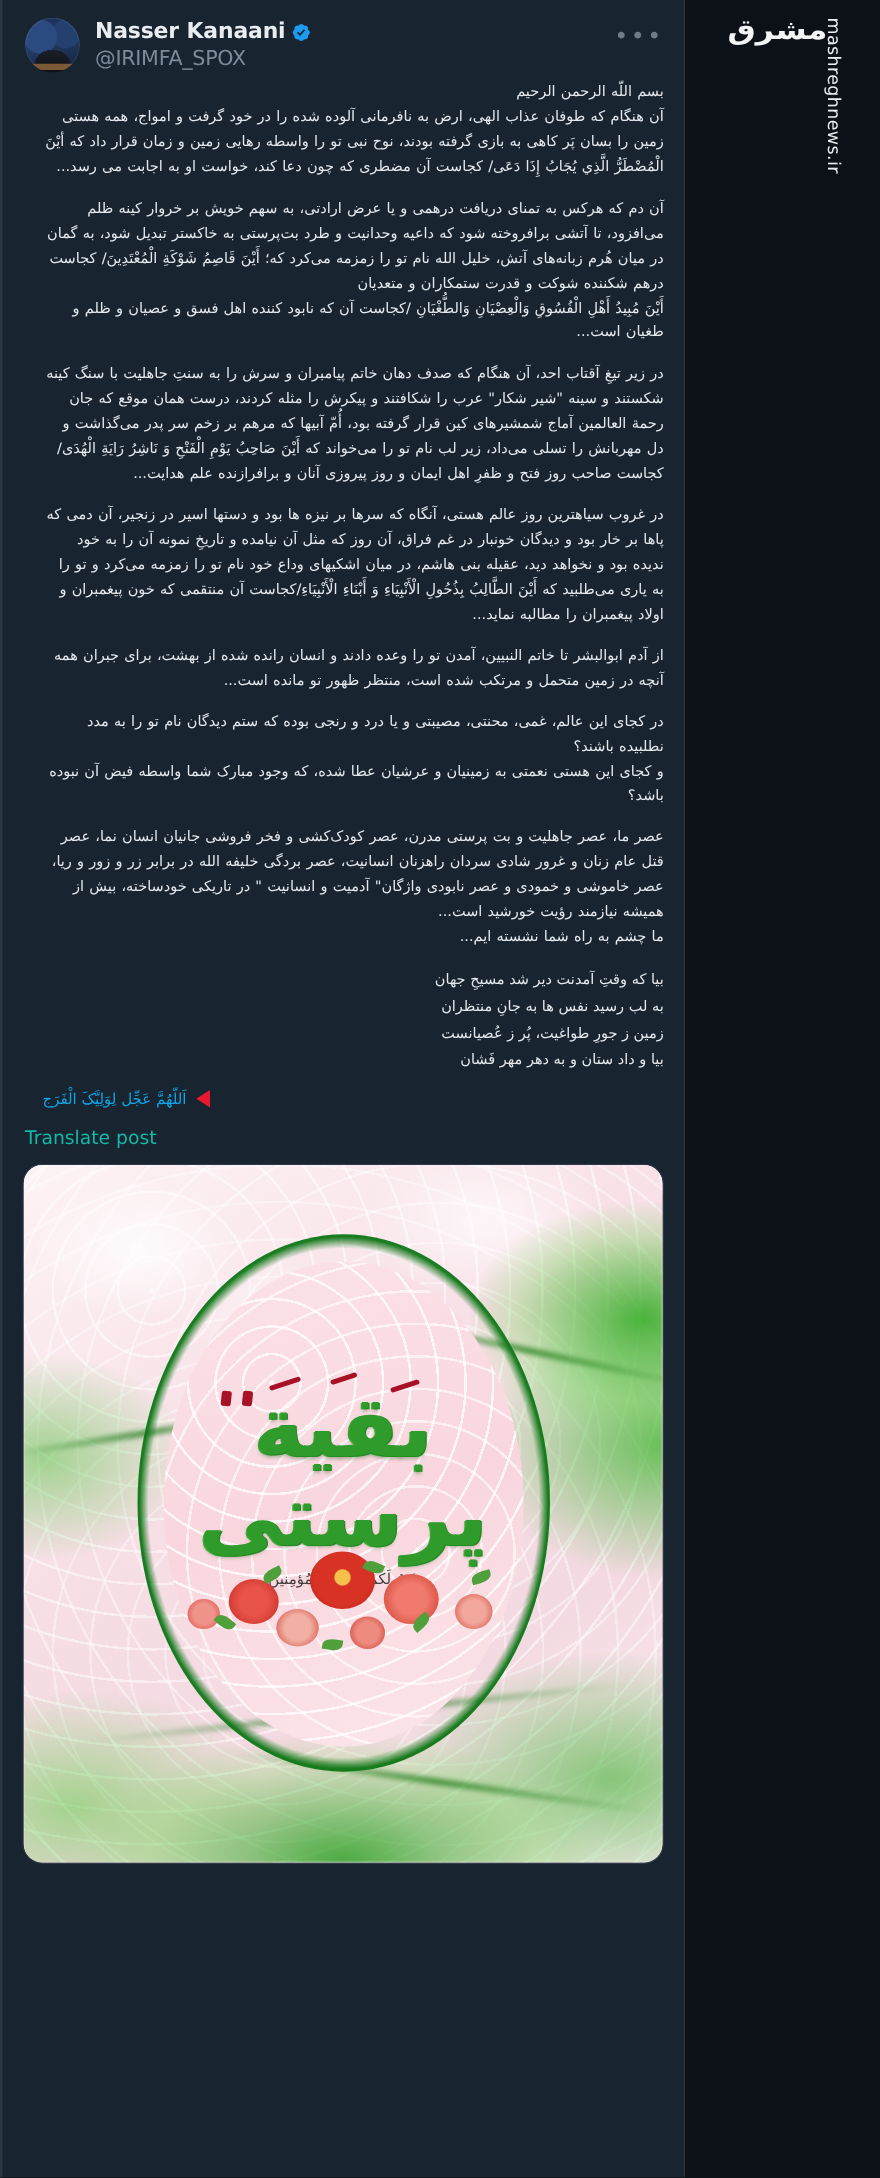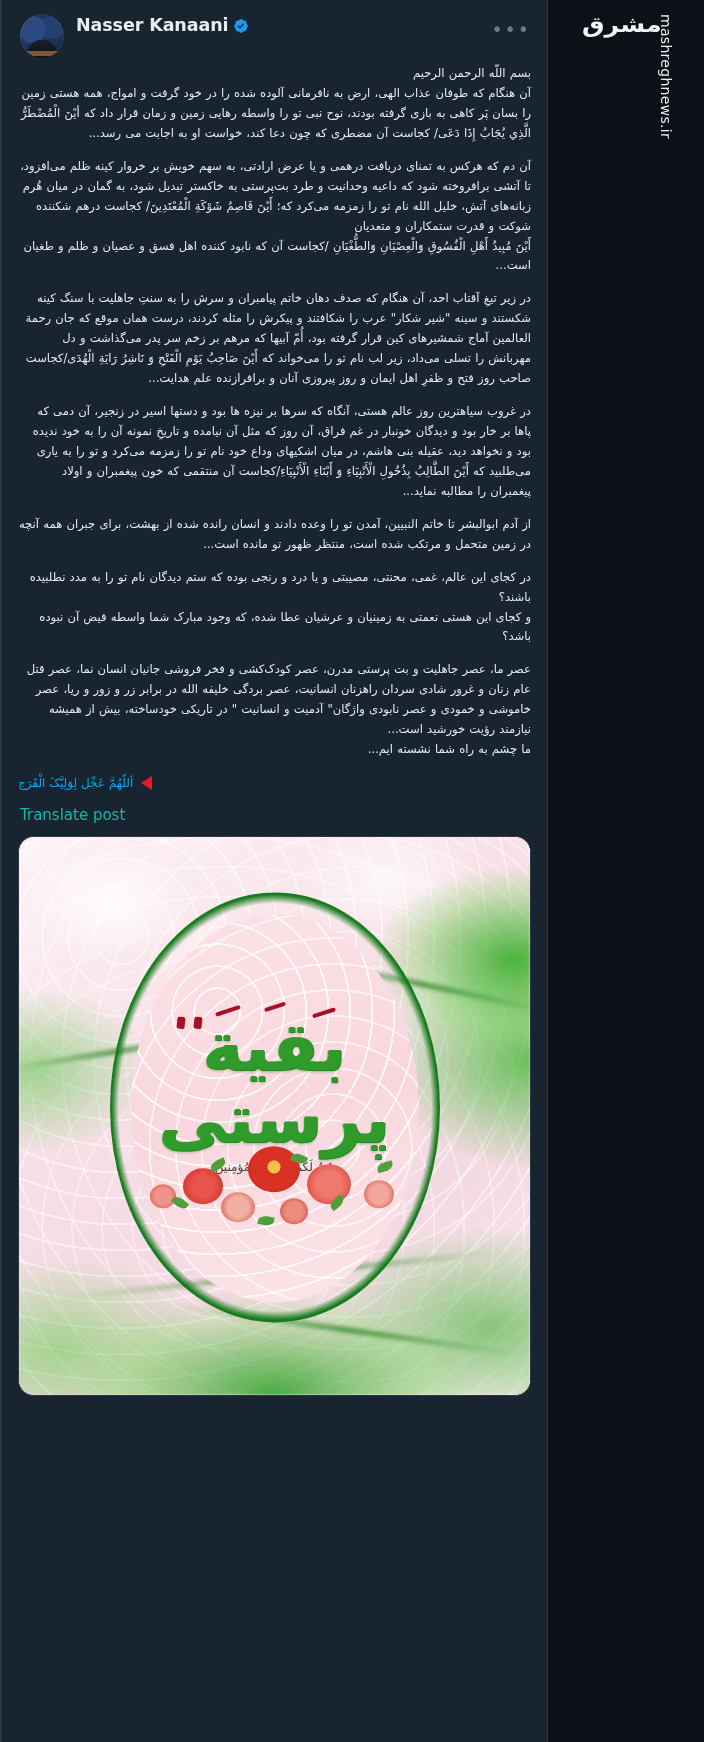--- a/index.html
+++ b/index.html
@@ -114,21 +114,21 @@
     line-height: 1;
     padding: 6px 2px 0 0;
     flex: 0 0 auto;
     user-select: none;
   }
 
   
   .tweet-body {
     direction: rtl;
     text-align: right;
-    padding: 2px 16px 0 16px;
+    padding: 2px 16px 0 32px;
     color: #e4e9ee;
     font-size: 11.6px;
     line-height: 1.72;
     font-family: "DejaVu Sans", "Liberation Sans", sans-serif;
   }
 
   .para {
     margin: 0 0 13px 0;
     white-space: pre-line;
     word-spacing: .5px;
@@ -357,37 +357,42 @@
 
       <div class="name-block">
         <span class="display-name">
           <span>Nasser Kanaani</span>
           <span class="verified">
             <svg viewBox="0 0 22 22" width="16" height="16" aria-hidden="true">
               <path fill="#1d9bf0" d="M20.396 11c-.018-.646-.215-1.275-.57-1.816-.354-.54-.852-.972-1.438-1.246.223-.607.27-1.264.14-1.897-.131-.634-.437-1.218-.882-1.687-.47-.445-1.053-.75-1.687-.882-.633-.13-1.29-.083-1.897.14-.273-.587-.704-1.086-1.245-1.44S11.647 1.62 11 1.604c-.646.017-1.273.213-1.813.568s-.969.854-1.24 1.44c-.608-.223-1.267-.272-1.902-.14-.635.13-1.22.436-1.69.882-.445.47-.749 1.055-.878 1.688-.13.633-.08 1.29.144 1.896-.587.274-1.087.705-1.443 1.245-.356.54-.555 1.17-.574 1.817.02.647.218 1.276.574 1.817.356.54.856.972 1.443 1.245-.224.606-.274 1.263-.144 1.896.13.634.433 1.218.877 1.688.47.443 1.054.747 1.687.878.633.132 1.29.084 1.897-.136.274.586.705 1.084 1.246 1.439.54.354 1.17.551 1.816.569.647-.016 1.276-.213 1.817-.567s.972-.854 1.245-1.44c.604.239 1.266.296 1.903.164.636-.132 1.22-.447 1.68-.907.46-.46.776-1.044.908-1.681s.075-1.299-.165-1.903c.586-.274 1.084-.705 1.439-1.246.354-.54.551-1.17.569-1.816zM9.662 14.85l-3.429-3.428 1.293-1.302 2.072 2.072 4.4-4.794 1.347 1.246z"></path>
             </svg>
           </span>
         </span>
+        <span class="handle">@IRIMFA_SPOX</span>
       </div>
 
       <div class="more-btn">•••</div>
     </div>
 
     <div class="tweet-body">
       <p class="para">بسم اللّه الرحمن الرحیم
 آن هنگام که طوفان عذاب الهی، ارض به نافرمانی آلوده شده را در خود گرفت و امواج، همه هستی زمین را بسان پَر کاهی به بازی گرفته بودند، نوح نبی تو را واسطه رهایی زمین و زمان قرار داد که  أيْنَ الْمُضْطَرُّ الَّذِي يُجَابُ إِذَا دَعَى/ کجاست آن مضطری که چون دعا کند، خواست او به اجابت می رسد...</p>
       <p class="para">آن دم که هرکس به تمنای دریافت درهمی و یا عرض ارادتی، به سهم خویش بر خروار کینه ظلم می‌افزود، تا آتشی برافروخته شود که داعیه وحدانیت و طرد بت‌پرستی به خاکستر تبدیل شود، به گمان در میان هُرم زبانه‌های آتش، خلیل الله نام تو را زمزمه می‌کرد که؛ أَيْنَ قَاصِمُ شَوْکَةِ الْمُعْتَدِينَ/ کجاست درهم شکننده شوکت و قدرت ستمکاران و متعدیان
 أَيْنَ مُبِيدُ أَهْلِ الْفُسُوقِ وَالْعِصْيَانِ وَالطُّغْيَانِ /کجاست آن که نابود کننده اهل فسق و عصیان و ظلم و طغیان است...</p>
       <p class="para">در زیر تیغِ آقتاب احد، آن هنگام که صدف دهان خاتم پیامبران و سرش را به سنتِ جاهلیت با سنگ کینه شکستند و سینه "شیر شکار" عرب را شکافتند و پیکرش را مثله کردند، درست همان موقع که جان رحمة العالمین  آماج شمشیرهای کین قرار گرفته بود، أُمّ آبیها که مرهم بر زخم سر پدر می‌گذاشت و دل مهربانش را تسلی می‌داد، زیر لب نام تو را می‌خواند که أَيْنَ صَاحِبُ يَوْمِ الْفَتْحِ وَ نَاشِرُ رَايَةِ الْهُدَى/کجاست صاحب روز فتح و ظفرِ اهل ایمان و روز پیروزی آنان و برافرازنده علم هدایت...</p>
       <p class="para">در غروب سیاهترین روز عالم هستی، آنگاه که سرها بر نیزه ها بود و دستها اسیر در زنجیر، آن دمی که پاها بر خار بود و دیدگان خونبار در غم فراق، آن روز که مثل آن نیامده و تاریخِ نمونه آن را به خود ندیده بود و نخواهد دید، عقیله بنی هاشم، در میان اشکیهای وداع خود نام تو را زمزمه می‌کرد و تو را به یاری می‌طلبید که أَيْنَ الطَّالِبُ بِذُحُولِ الْأَنْبِيَاءِ وَ أَبْنَاءِ الْأَنْبِيَاءِ/کجاست آن منتقمی که خون پیغمبران و اولاد پیغمبران را مطالبه نماید...</p>
       <p class="para">از آدم ابوالبشر تا خاتم النبیین، آمدن تو را وعده دادند و انسان رانده شده از بهشت، برای جبران همه آنچه در زمین متحمل و مرتکب شده است، منتظر ظهور تو مانده است...</p>
       <p class="para">در کجای این عالم، غمی، محنتی، مصیبتی و یا درد و رنجی بوده که ستم دیدگان نام تو را به مدد نطلبیده باشند؟
 و کجای این هستی نعمتی به زمینیان و عرشیان عطا شده، که وجود مبارک شما واسطه فیض آن نبوده باشد؟</p>
       <p class="para">عصر ما، عصر جاهلیت و بت پرستی مدرن، عصر کودک‌کشی و فخر فروشی جانیان انسان نما، عصر قتل عام زنان و غرور شادی سردان راهزنان انسانیت، عصر بردگی خلیفه الله در برابر زر و زور و ریا، عصر خاموشی و خمودی و عصر نابودی واژگان" آدمیت و انسانیت " در تاریکی خودساخته، بیش از همیشه نیازمند رؤیت خورشید است...
 ما چشم به راه شما نشسته ایم...</p>
+      <p class="poem">بیا که وقتِ آمدنت دیر شد مسیحِ جهان
+به لب رسید نفس ها به جانِ منتظران
+زمین ز جورِ طواغیت، پُر ز عُصیانست
+بیا و داد ستان و به دهر مهر فَشان</p>
 
       <div class="dua-line">
         <span class="dua-text">اَللّهُمَّ عَجِّل لِوَلِیَّکَ الْفَرَج</span>
         <span class="play-tri"></span>
       </div>
     </div>
 
     <div class="translate-link">Translate post</div>
 
     <div class="media-wrap">

